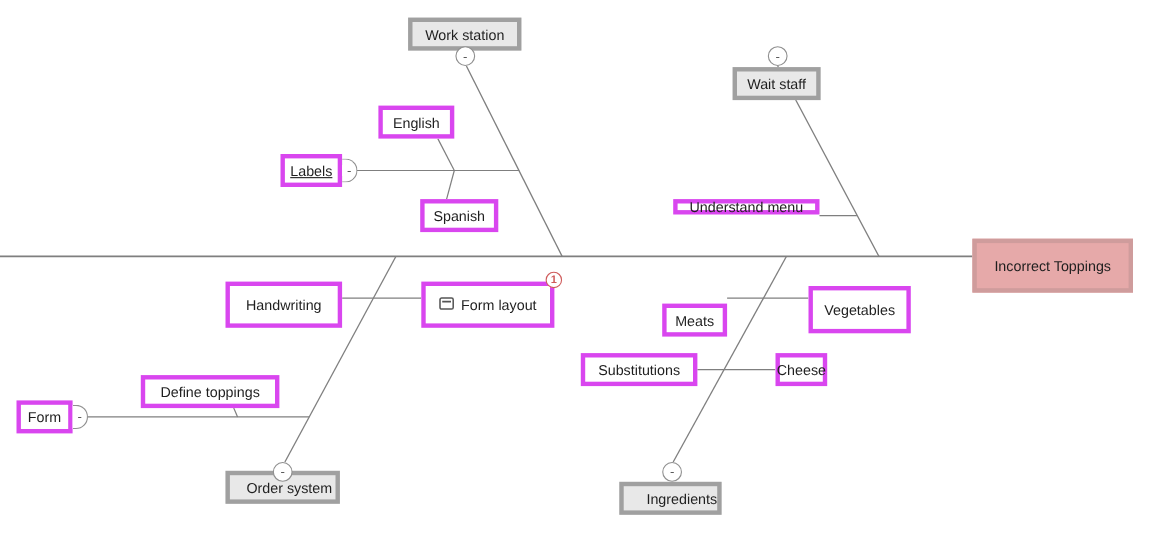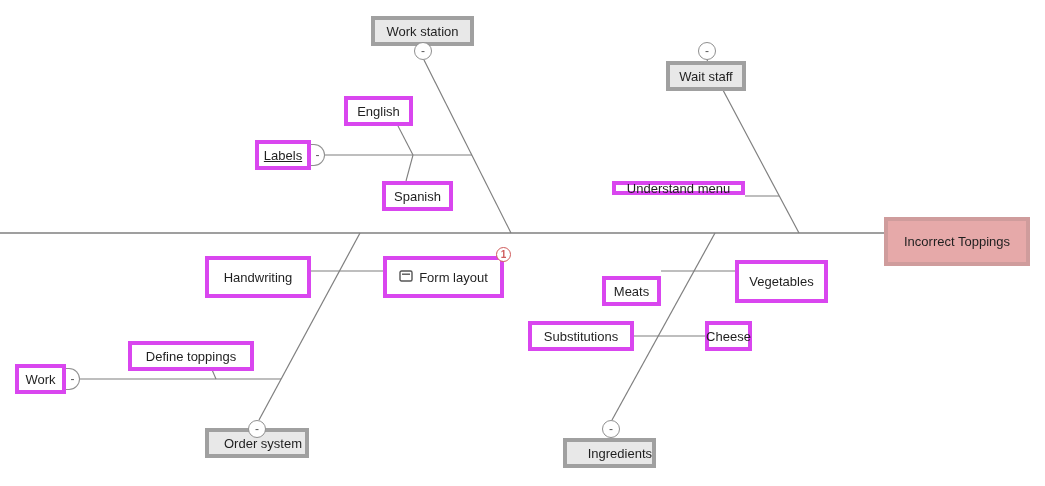--- a/index.html
+++ b/index.html
@@ -162,21 +162,21 @@
   </div>
   <div class="badge" style="left:496px; top:247px;">
     <span>1</span>
   </div>
 
   <div class="node" style="left:128px; top:321px; width:126px; height:30px;margin-top:20px;">
     <span>Define toppings</span>
   </div>
 
   <div class="node" style="left:15px; top:364px; width:51px; height:30px;">
-    <span>Work</span>
+    <span>Form</span>
   </div>
   <div class="toggle-half" style="left:66px; top:368px;">
     <span>-</span>
   </div>
 
   <div class="node" style="left:602px; top:256px; width:59px; height:30px;margin-top:20px;">
     <span>Meats</span>
   </div>
 
   <div class="node" style="left:735px; top:260px; width:93px; height:43px;justify-content:center;">

